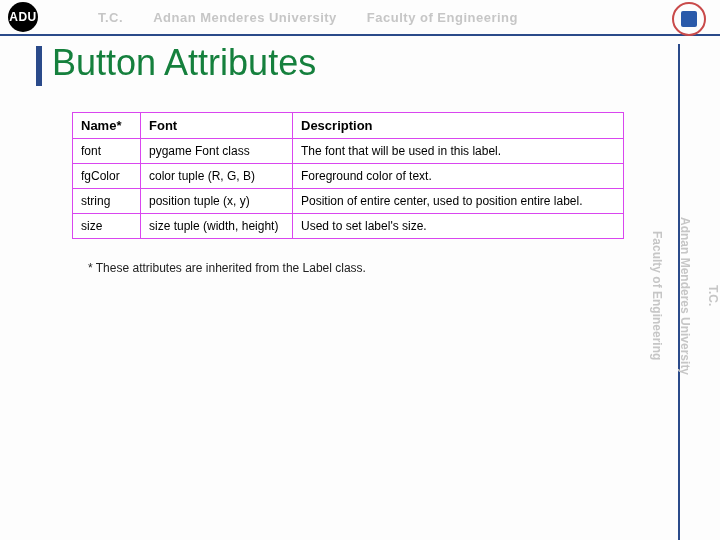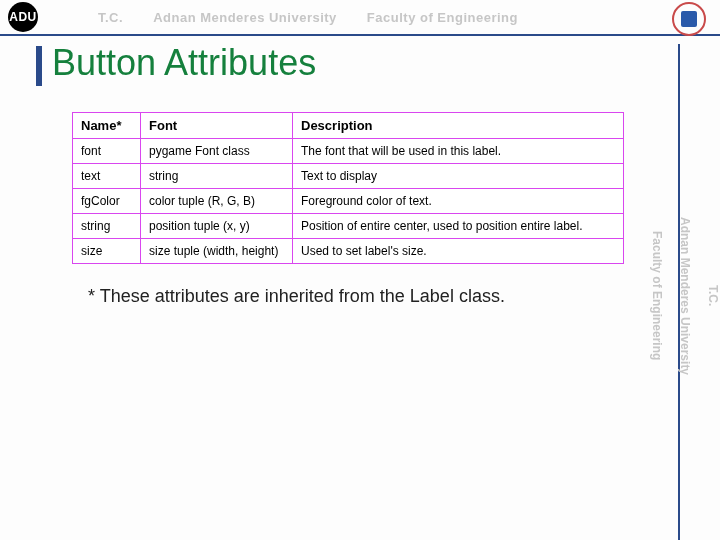--- a/index.html
+++ b/index.html
@@ -117,21 +117,21 @@
   table.attrs th {
     font-weight: bold;
     font-size: 13px;
   }
   table.attrs td.name { width: 68px; }
   table.attrs td.type { width: 152px; }
 
   .footnote {
     margin-top: 22px;
     margin-left: 88px;
-    font-size: 18px;
+    font-size: 12px;
     color: #222;
   }
 </style>
 </head>
 <body>
 
 <div class="wm-top">
   <span class="logo-left">ADU</span>
   <span class="wm-text">
     <span>T.C.</span>
@@ -162,25 +162,20 @@
         <th>Description</th>
       </tr>
     </thead>
     <tbody>
       <tr>
         <td class="name">font</td>
         <td class="type">pygame Font class</td>
         <td>The font that will be used in this label.</td>
       </tr>
       <tr>
-        <td class="name">text</td>
-        <td class="type">string</td>
-        <td>Text to display</td>
-      </tr>
-      <tr>
         <td class="name">fgColor</td>
         <td class="type">color tuple (R, G, B)</td>
         <td>Foreground color of text.</td>
       </tr>
       <tr>
         <td class="name">string</td>
         <td class="type">position tuple (x, y)</td>
         <td>Position of entire center, used to position entire label.</td>
       </tr>
       <tr>

